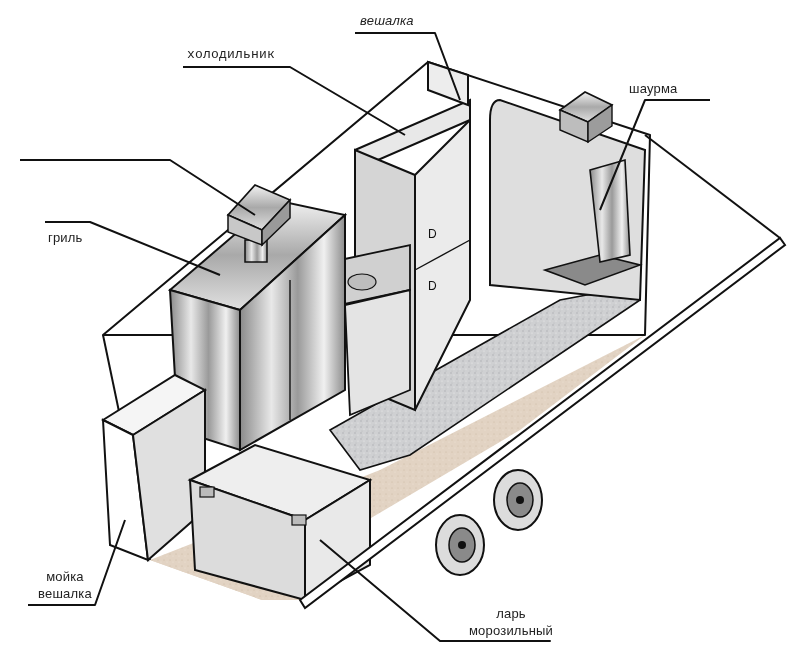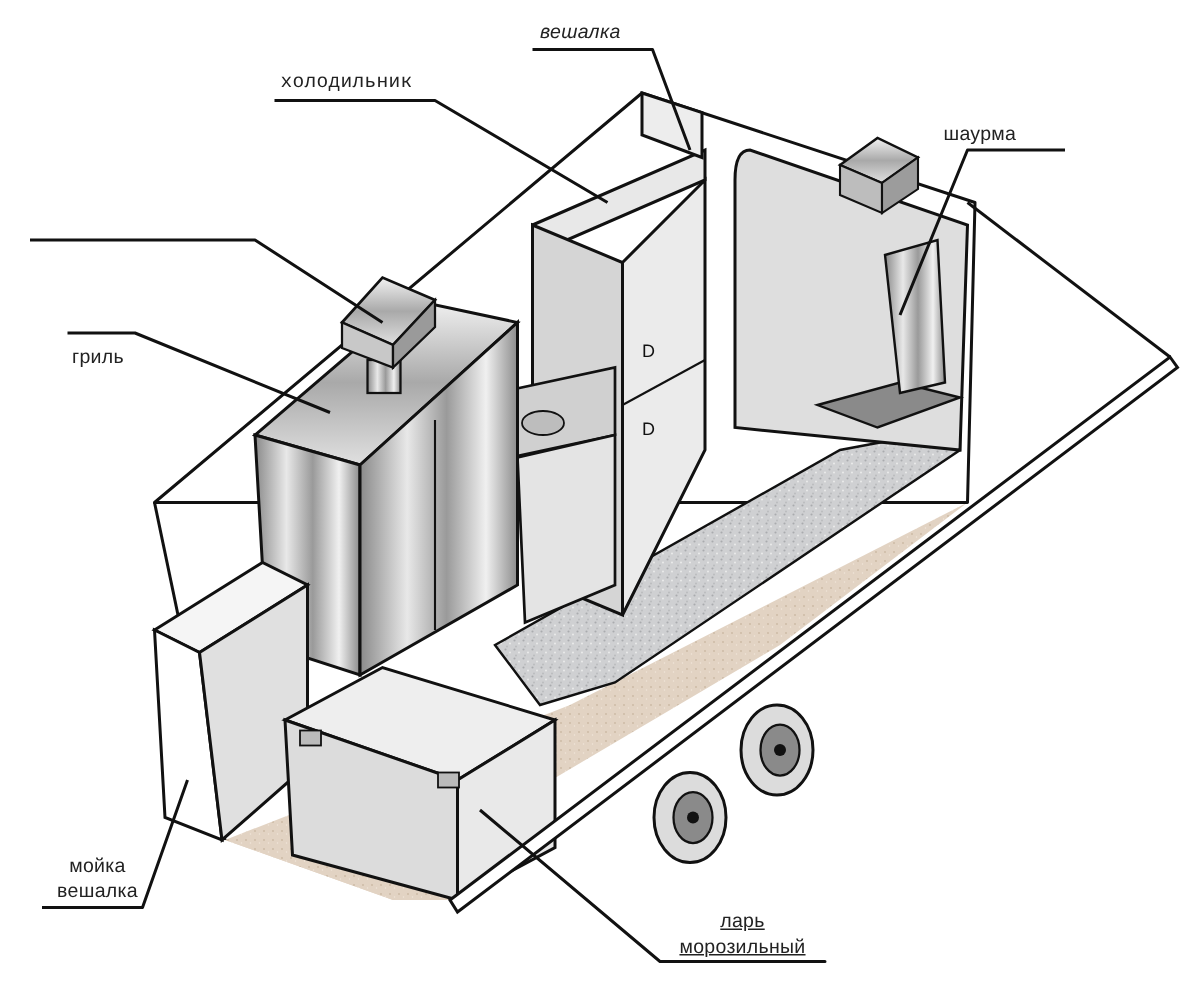--- a/index.html
+++ b/index.html
@@ -129,16 +129,16 @@
 <div class="label" style="left:360px; top:12px;font-style:italic;">вешалка</div>
 <div class="label" style="left:187px; top:46px;font-family:Liberation Mono, monospace;">холодильник</div>
 <div class="label" style="left:18px; top:118px; width:150px;">
 </div>
 <div class="label" style="left:48px; top:201px;margin-top:28px;">гриль</div>
 <div class="label" style="left:629px; top:80px;">шаурма</div>
 <div class="label" style="left:30px; top:568px; width:70px;">
   <div>мойка</div>
   <div>вешалка</div>
 </div>
-<div class="label" style="left:440px; top:605px; width:110px;text-decoration:underline;">
+<div class="label" style="left:456px; top:605px; width:110px;">
   <div>ларь</div>
   <div>морозильный</div>
 </div>
 
 </body></html>

